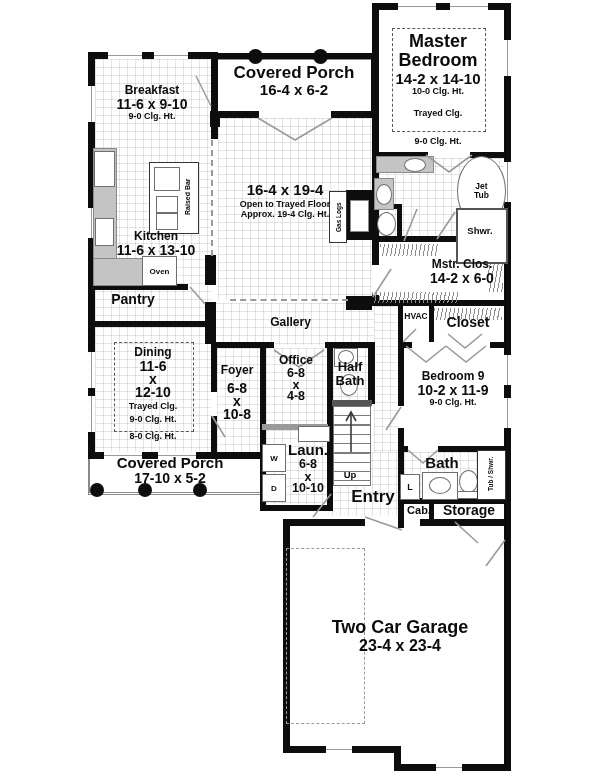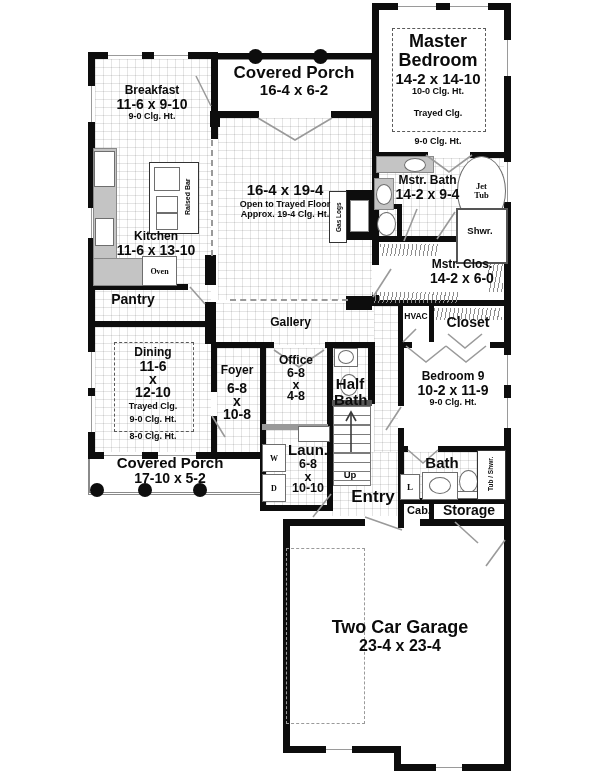--- a/index.html
+++ b/index.html
@@ -20,21 +20,21 @@
   .counter{position:absolute;background:#c4c4c4;border:1px solid #8a8a8a;}
   .fix{position:absolute;background:#fff;border:1.3px solid #6e6e6e;}
   .ell{border-radius:50%;}
   .stack{position:absolute;text-align:center;font-weight:bold;line-height:1.08;}
   .rn{font-size:12px;} .rn-big{font-size:18px;} .rn-sm{font-size:14px;}
   .dm{font-size:14px;} .dm-sm{font-size:12.5px;}
   .nt{font-size:9px;}
   .tiny{font-size:8.5px;font-weight:bold;}
   .vtxt{writing-mode:vertical-rl;transform:rotate(180deg);font-weight:bold;
         display:flex;align-items:center;justify-content:center;}
-  .cc{display:flex;align-items:center;justify-content:center;font-family:Liberation Serif, serif;}
+  .cc{display:flex;align-items:center;justify-content:center;}
   .col{position:absolute;background:#0d0d0d;border-radius:50%;}
   .stairs{position:absolute;background:#fff;border:1px solid #777;
           background-image:repeating-linear-gradient(#fff 0 8px,#7c7c7c 8px 9.3px);}
   svg.overlay{position:absolute;left:0;top:0;}
 </style>
 </head>
 <body>
 
 <div class="plan">
 
@@ -280,29 +280,25 @@
     <div class="dm">10-8</div>
   </div>
 
   <div class="stack" style="left:266px;top:354px;width:60px">
     <div class="rn">Office</div>
     <div class="dm-sm">6-8</div>
     <div class="dm-sm" style="line-height:.8">x</div>
     <div class="dm-sm">4-8</div>
   </div>
 
-  <div class="stack" style="left:334px;top:376px;width:32px;font-size:15px">
+  <div class="stack" style="left:334px;top:360px;width:32px;font-size:13px">
     <div>Half</div>
     <div>Bath</div>
   </div>
 
-  <div class="stack" style="left:380px;top:174px;width:95px">
-    <div class="rn">Mstr. Bath</div>
-    <div class="dm">14-2 x 9-4</div>
-  </div>
 
   <div class="stack" style="left:397px;top:258px;width:130px">
     <div class="rn">Mstr. Clos.</div>
     <div class="dm">14-2 x 6-0</div>
   </div>
 
   <div class="stack" style="left:401px;top:312px;width:30px;font-size:8.5px">HVAC</div>
   <div class="stack rn-sm" style="left:436px;top:315px;width:64px">Closet</div>
 
   <div class="stack" style="left:405px;top:370px;width:96px">

